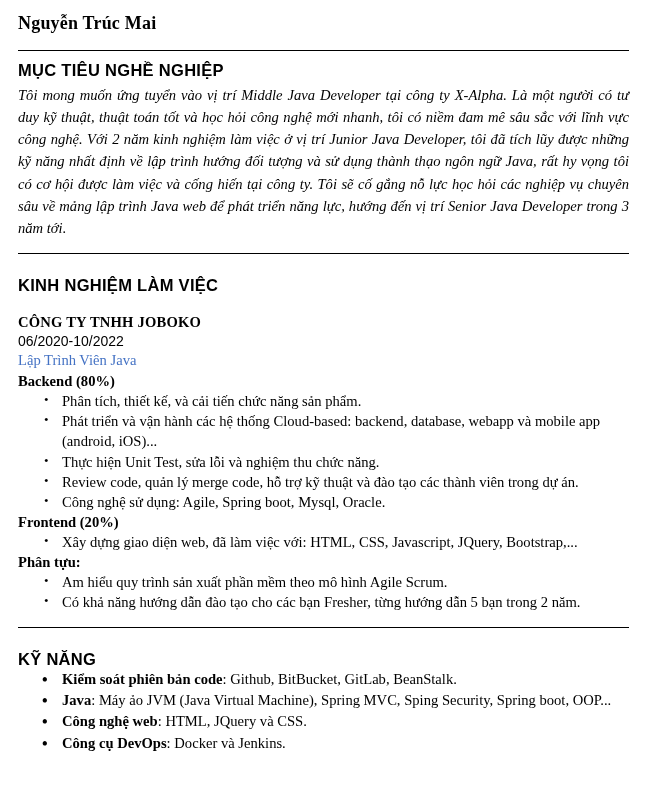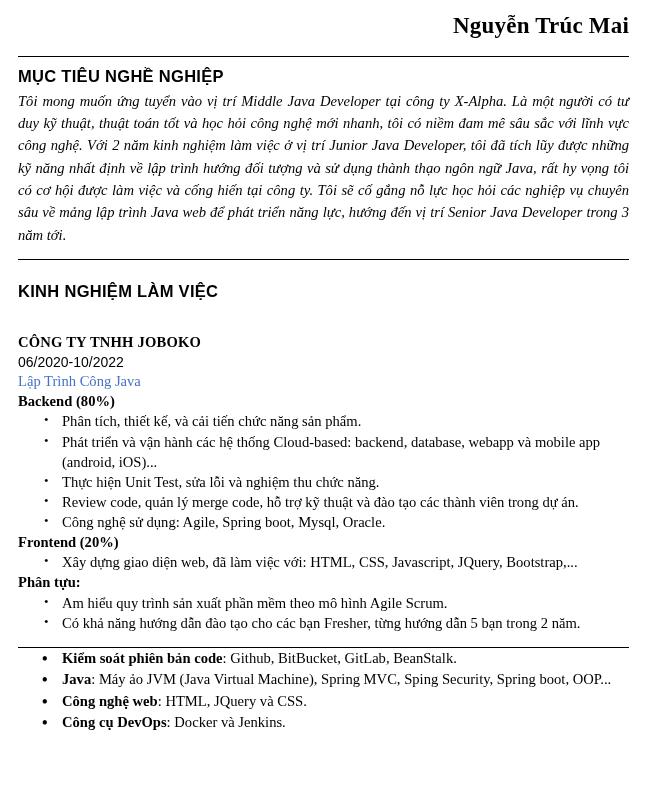--- a/index.html
+++ b/index.html
@@ -18,24 +18,24 @@
   .page {
     width: 647px;
     height: 789px;
     box-sizing: border-box;
     padding: 0 18px 0 18px;
     position: relative;
   }
 
   
   .cv-name {
-    text-align: right;
+    text-align: left;
     font-family: "Liberation Serif", "DejaVu Serif", serif;
     font-weight: bold;
-    font-size: 23px;
+    font-size: 18px;
     line-height: 1.25;
     letter-spacing: 0.2px;
     margin: 12px 0 0 0;
   }
   .cv-contact {
     text-align: center;
     font-family: "Liberation Serif", "DejaVu Serif", serif;
     font-size: 14.5px;
     line-height: 1.3;
     margin: 4px 0 0 0;
@@ -68,21 +68,21 @@
     font-family: "Liberation Serif", "DejaVu Serif", serif;
     font-style: italic;
     font-size: 14.6px;
     line-height: 1.53;
     text-align: justify;
     text-justify: inter-word;
     margin: 4px 0 0 0;
   }
 
   
-  .exp-block { margin-top: 32px; }
+  .exp-block { margin-top: 18px; }
   .company-name {
     font-weight: bold;
     font-size: 14.6px;
     line-height: 1.35;
     letter-spacing: 0.2px;
   }
   .exp-dates {
     font-family: "Liberation Sans", "DejaVu Sans", sans-serif;
     font-size: 14px;
     line-height: 1.35;
@@ -151,21 +151,21 @@
   <div class="section-heading">MỤC TIÊU NGHỀ NGHIỆP</div>
   <p class="objective">Tôi mong muốn ứng tuyển vào vị trí Middle Java Developer tại công ty X-Alpha. Là một người có tư duy kỹ thuật, thuật toán tốt và học hỏi công nghệ mới nhanh, tôi có niềm đam mê sâu sắc với lĩnh vực công nghệ. Với 2 năm kinh nghiệm làm việc ở vị trí Junior Java Developer, tôi đã tích lũy được những kỹ năng nhất định về lập trình hướng đối tượng và sử dụng thành thạo ngôn ngữ Java, rất hy vọng tôi có cơ hội được làm việc và cống hiến tại công ty. Tôi sẽ cố gắng nỗ lực học hỏi các nghiệp vụ chuyên sâu về mảng lập trình Java web để phát triển năng lực, hướng đến vị trí Senior Java Developer trong 3 năm tới.</p>
 
   <hr class="rule rule-mid">
 
   <div class="section-heading heading-gap">KINH NGHIỆM LÀM VIỆC</div>
 
   <div class="exp-block">
     <div class="company-name">CÔNG TY TNHH JOBOKO</div>
     <div class="exp-dates">06/2020-10/2022</div>
-    <div class="exp-role">Lập Trình Công Java</div>
+    <div class="exp-role">Lập Trình Viên Java</div>
 
     <div class="sub-heading">Backend (80%)</div>
     <ul class="bullets">
       <li>Phân tích, thiết kế, và cải tiến chức năng sản phẩm.</li>
       <li>Phát triển và vận hành các hệ thống Cloud-based: backend, database, webapp và mobile app (android, iOS)...</li>
       <li>Thực hiện Unit Test, sửa lỗi và nghiệm thu chức năng.</li>
       <li>Review code, quản lý merge code, hỗ trợ kỹ thuật và đào tạo các thành viên trong dự án.</li>
       <li>Công nghệ sử dụng: Agile, Spring boot, Mysql, Oracle.</li>
     </ul>
 
@@ -176,20 +176,21 @@
 
     <div class="sub-heading">Phân tựu:</div>
     <ul class="bullets">
       <li>Am hiểu quy trình sản xuất phần mềm theo mô hình Agile Scrum.</li>
       <li>Có khả năng hướng dẫn đào tạo cho các bạn Fresher, từng hướng dẫn 5 bạn trong 2 năm.</li>
     </ul>
   </div>
 
   <hr class="rule rule-skills">
 
+  <div class="section-heading heading-gap">KỸ NĂNG</div>
 
   <ul class="bullets skills-bullets skills-list">
     <li><span class="skill-label">Kiểm soát phiên bản code</span><span>: Github, BitBucket, GitLab, BeanStalk.</span></li>
     <li><span class="skill-label">Java</span><span>: Máy ảo JVM (Java Virtual Machine), Spring MVC, Sping Security, Spring boot, OOP...</span></li>
     <li><span class="skill-label">Công nghệ web</span><span>: HTML, JQuery và CSS.</span></li>
     <li><span class="skill-label">Công cụ DevOps</span><span>: Docker và Jenkins.</span></li>
   </ul>
 
 </div>
 

